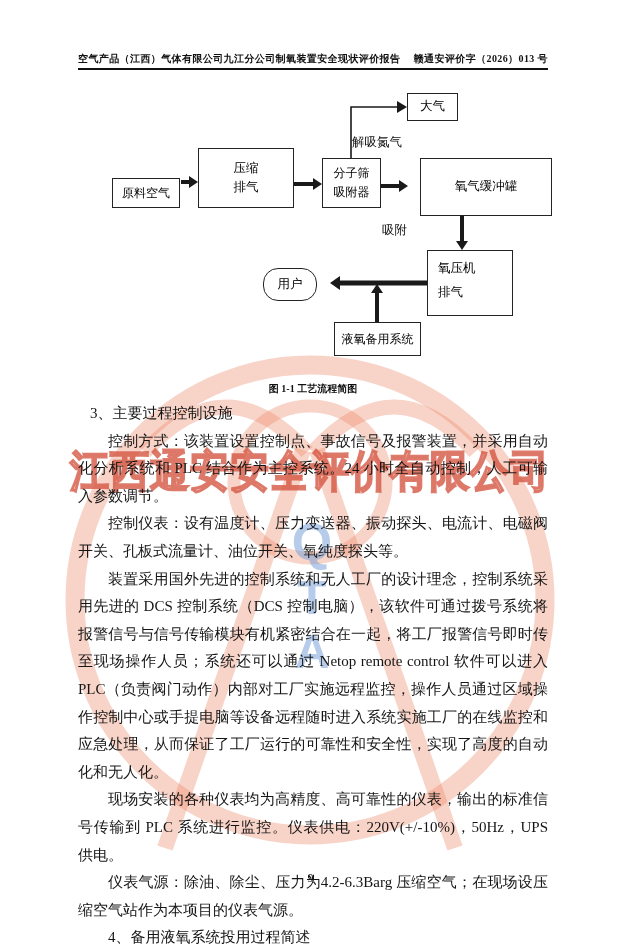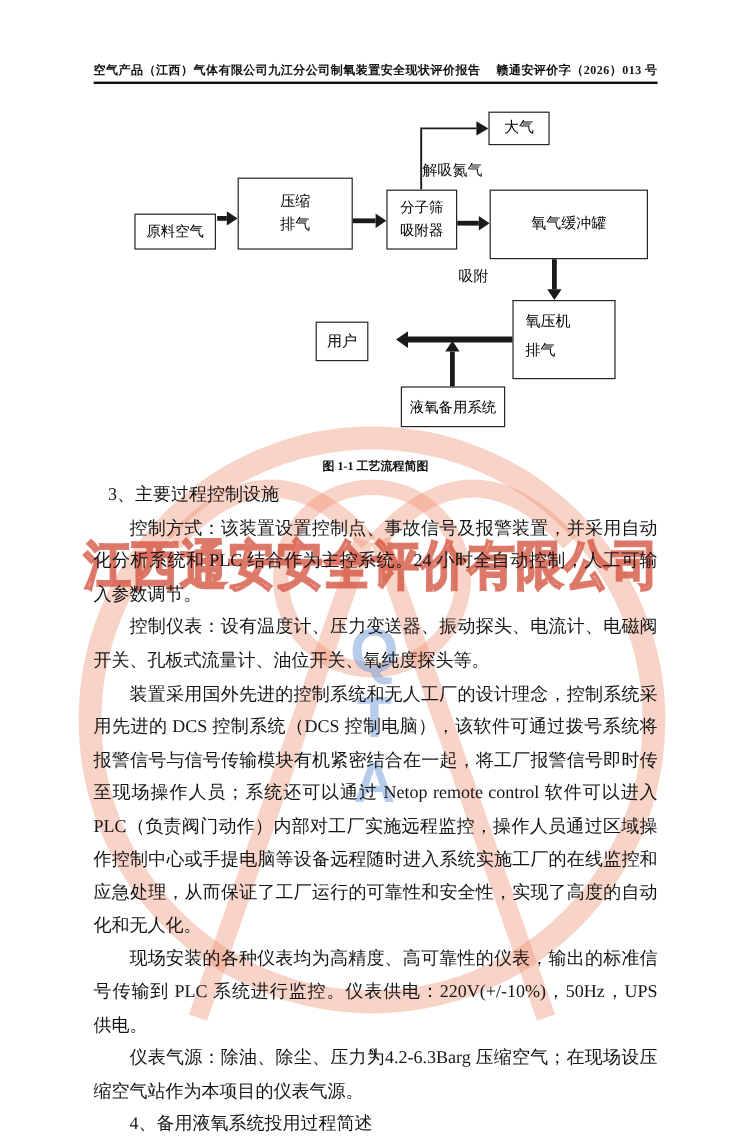--- a/index.html
+++ b/index.html
@@ -137,30 +137,30 @@
     <div class="dbox" style="left:198px; top:148px; width:96px; height:60px;">
       <span>压缩</span>
       <span>排气</span>
     </div>
 
     <div class="dbox" style="left:322px; top:158px; width:59px; height:50px; font-size:12px;">
       <span>分子筛</span>
       <span>吸附器</span>
     </div>
 
-    <div class="dbox" style="left:408px; top:158px; width:132px; height:58px;">
+    <div class="dbox" style="left:420px; top:158px; width:132px; height:58px;">
       <span>氧气缓冲罐</span>
     </div>
 
     <div class="dbox align-left" style="left:427px; top:250px; width:86px; height:66px;">
       <span>氧压机</span>
       <span>排气</span>
     </div>
 
-    <div class="dbox" style="left:263px; top:268px; width:44px; height:33px;">
+    <div class="dbox" style="left:263px; top:268px; width:54px; height:33px;border-radius:15px;">
       <span>用户</span>
     </div>
 
     <div class="dbox" style="left:334px; top:322px; width:87px; height:34px; font-size:12px;">
       <span>液氧备用系统</span>
     </div>
 
     <div class="dlabel" style="left:352px; top:98px;">解吸氮气</div>
     <div class="dlabel" style="left:382px; top:186px;">吸附</div>
   </div>

